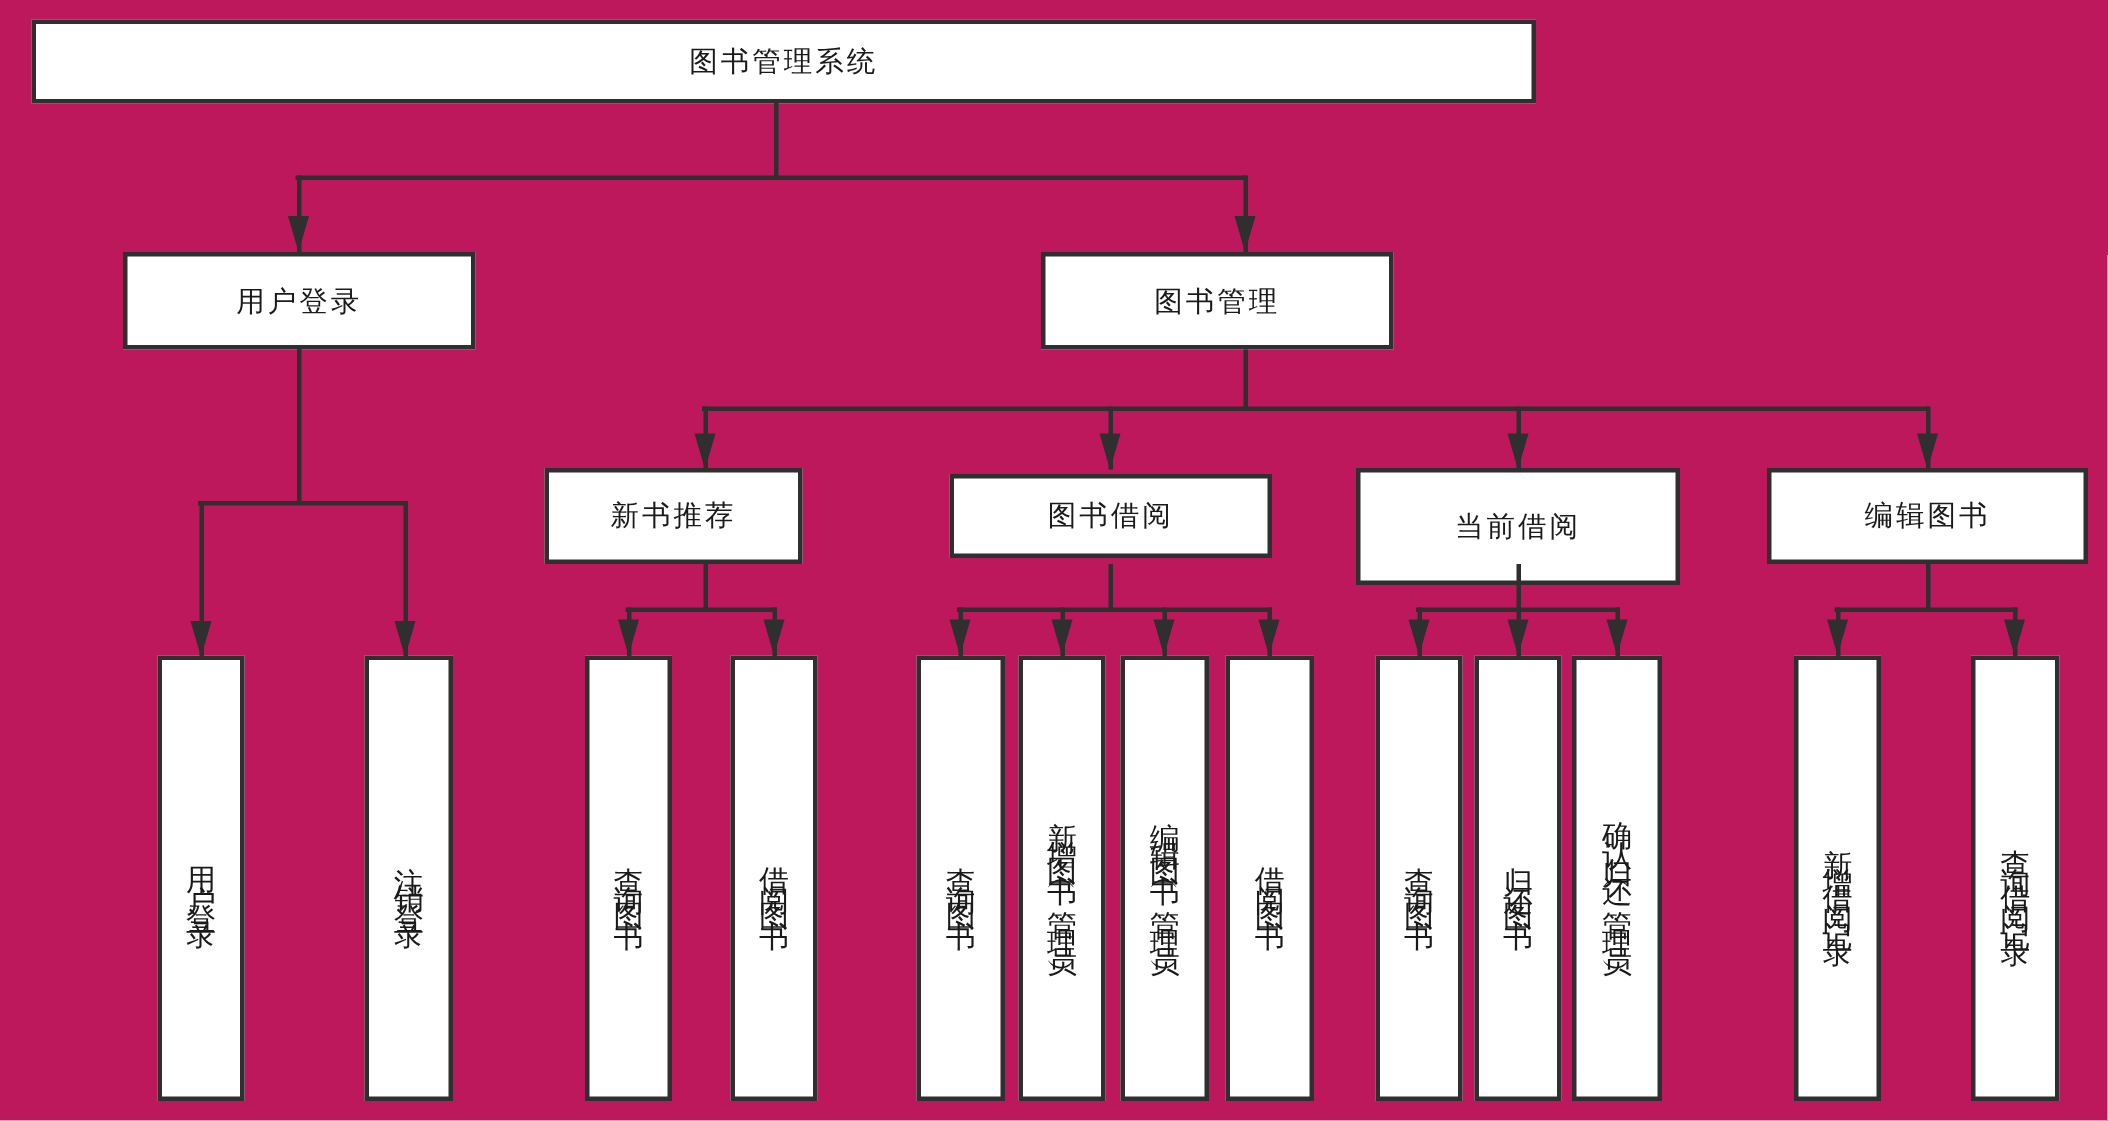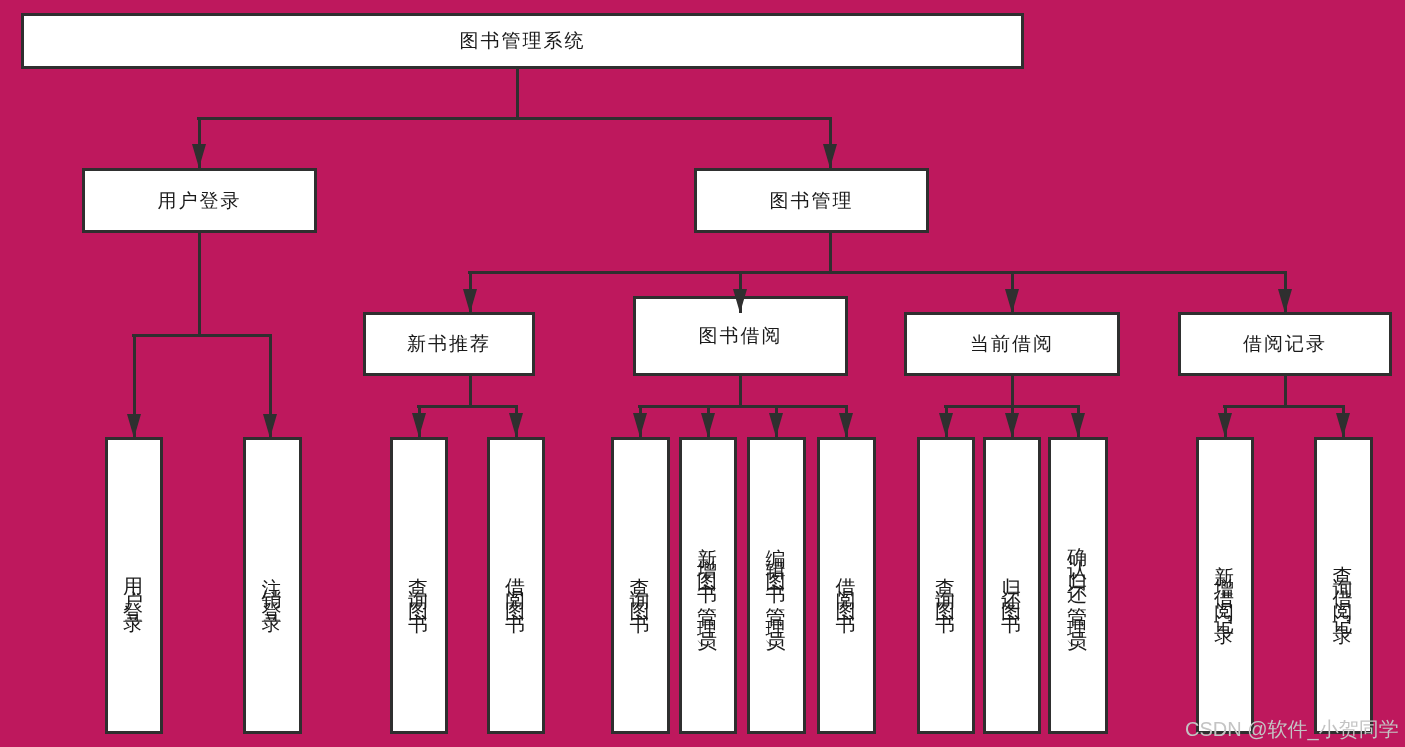--- a/index.html
+++ b/index.html
@@ -93,28 +93,28 @@
   <div class="hbox" style="left:82px;top:168px;width:235px;height:65px">
     <span class="lbl">用户登录</span>
   </div>
   <div class="hbox" style="left:694px;top:168px;width:235px;height:65px">
     <span class="lbl">图书管理</span>
   </div>
 
   <div class="hbox" style="left:363px;top:312px;width:172px;height:64px">
     <span class="lbl">新书推荐</span>
   </div>
-  <div class="hbox" style="left:633px;top:296px;width:215px;height:80px">
+  <div class="hbox" style="left:633px;top:316px;width:215px;height:56px">
     <span class="lbl">图书借阅</span>
   </div>
-  <div class="hbox" style="left:904px;top:312px;width:216px;height:64px">
+  <div class="hbox" style="left:904px;top:312px;width:216px;height:78px">
     <span class="lbl">当前借阅</span>
   </div>
   <div class="hbox" style="left:1178px;top:312px;width:214px;height:64px">
-    <span class="lbl">借阅记录</span>
+    <span class="lbl">编辑图书</span>
   </div>
 
   <div class="vbox" style="left:105px;width:58px">
     <span class="vlbl">用户登录</span>
   </div>
   <div class="vbox" style="left:243px;width:59px">
     <span class="vlbl">注销登录</span>
   </div>
 
   <div class="vbox" style="left:390px;width:58px">
@@ -206,15 +206,14 @@
   <div class="ar" style="left:1005px;top:413px"></div>
   <div class="ar" style="left:1071px;top:413px"></div>
 
   <div class="vl" style="left:1284px;top:376px;height:31px"></div>
   <div class="hl" style="left:1223px;top:405px;width:122px"></div>
   <div class="vl" style="left:1224px;top:405px;height:33px"></div>
   <div class="vl" style="left:1342px;top:405px;height:33px"></div>
   <div class="ar" style="left:1218px;top:413px"></div>
   <div class="ar" style="left:1336px;top:413px"></div>
 
-  <div class="watermark">CSDN @软件_小贺同学</div>
 
 </div>
 
 </body></html>

